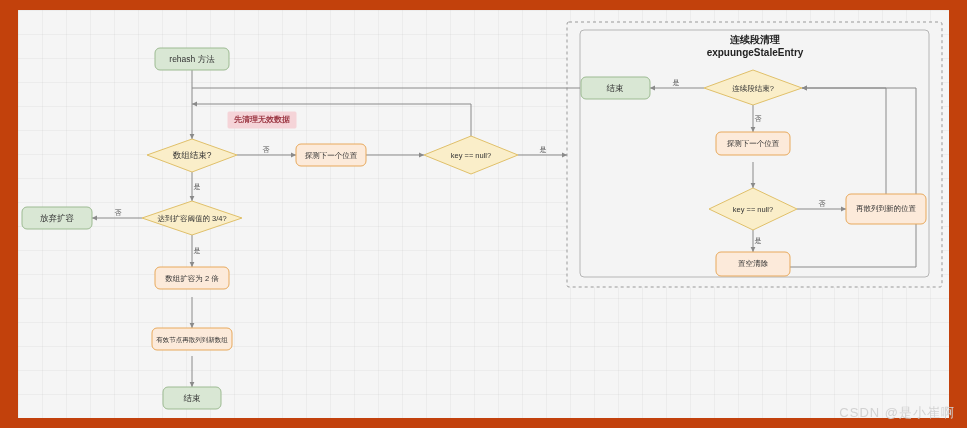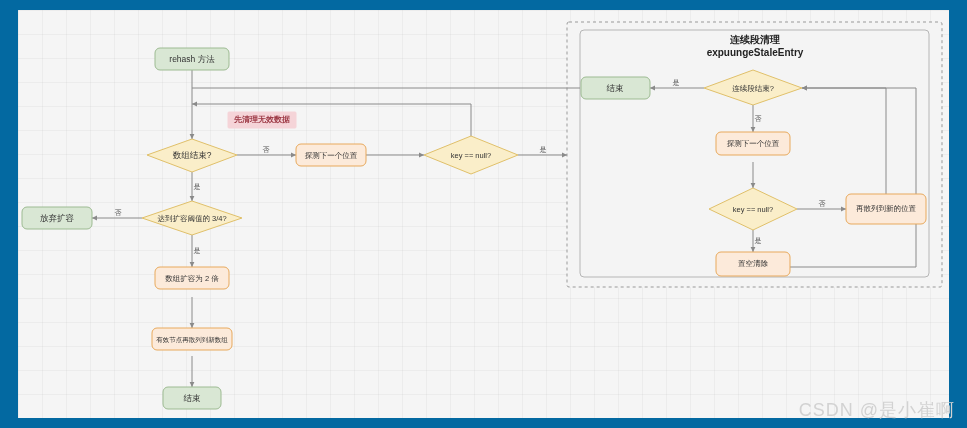--- a/index.html
+++ b/index.html
@@ -4,21 +4,21 @@
 <style>
   html, body {
     margin: 0;
     padding: 0;
     background: #ffffff;
   }
   #canvas-root {
     position: relative;
     width: 967px;
     height: 428px;
-    background: #0369a1;
+    background: #c2410c;
     font-family: "Liberation Sans", "DejaVu Sans", sans-serif;
     overflow: hidden;
   }
   
   #board {
     position: absolute;
     left: 18px;
     top: 10px;
     width: 931px;
     height: 408px;
@@ -104,21 +104,21 @@
   .group-inner {
     fill: none;
     stroke: #b6b6b6;
     stroke-width: 1;
   }
   #watermark {
     position: absolute;
     right: 12px;
     bottom: 6px;
     font-family: "Liberation Sans", "DejaVu Sans", sans-serif;
-    font-size: 18px;
+    font-size: 13px;
     color: #d2d2d2;
     letter-spacing: 1px;
     user-select: none;
     white-space: nowrap;
   }
 </style>
 </head>
 <body>
 
 <div id="canvas-root">

